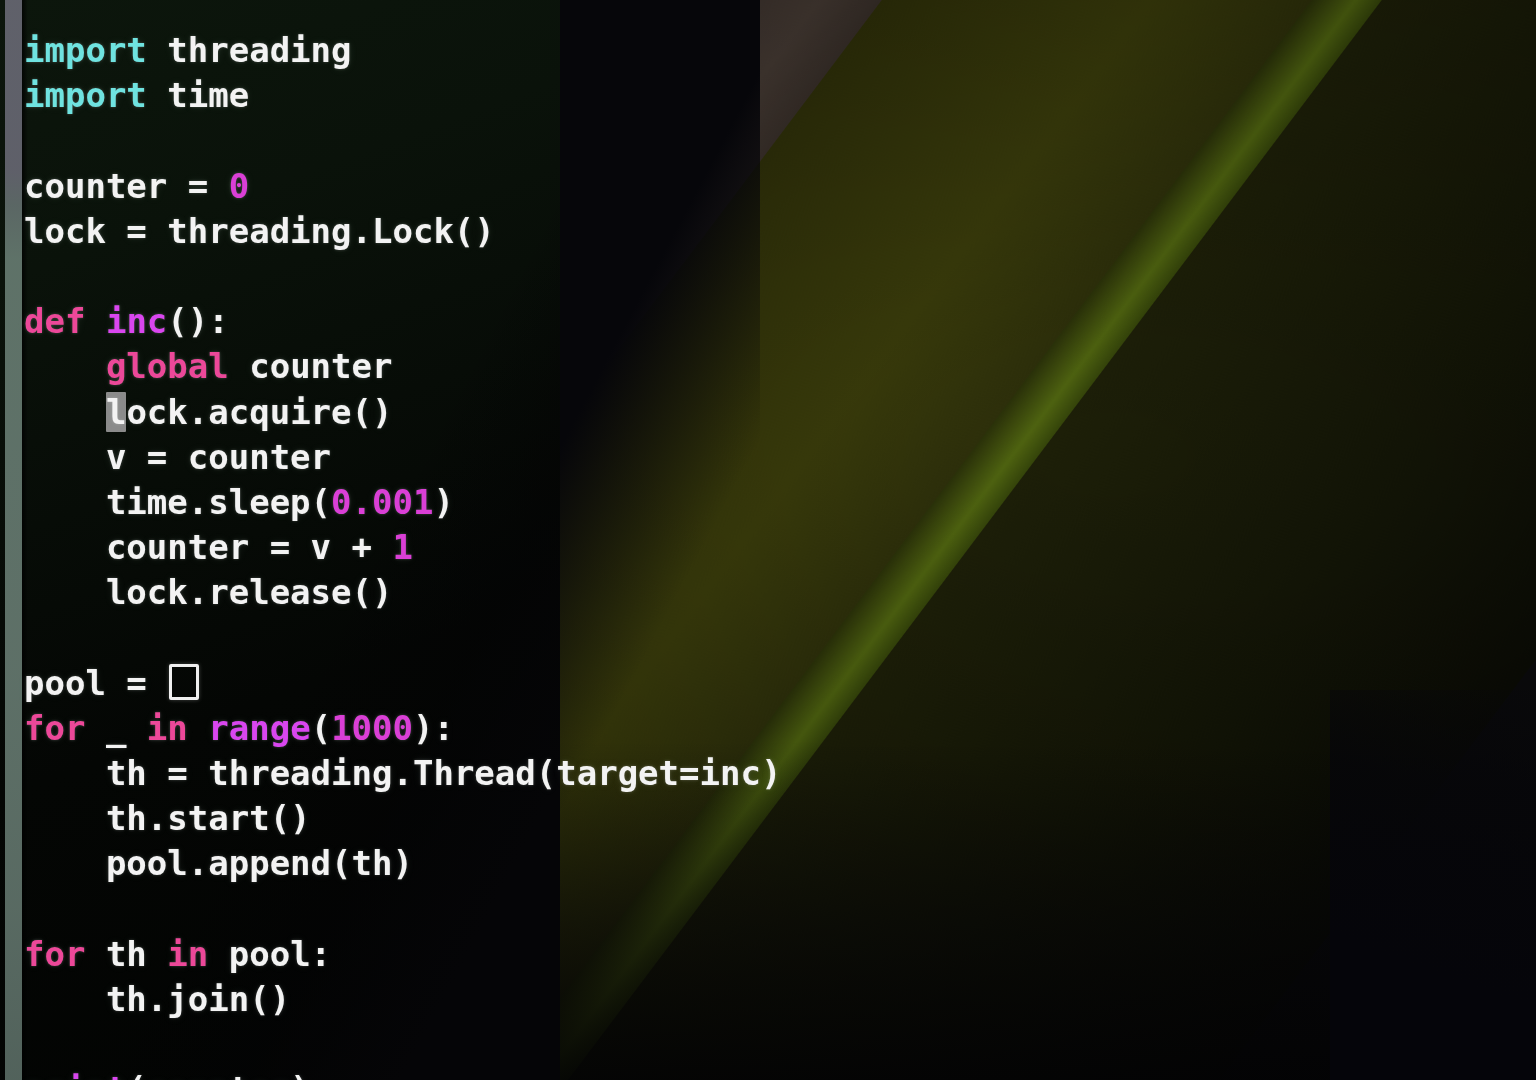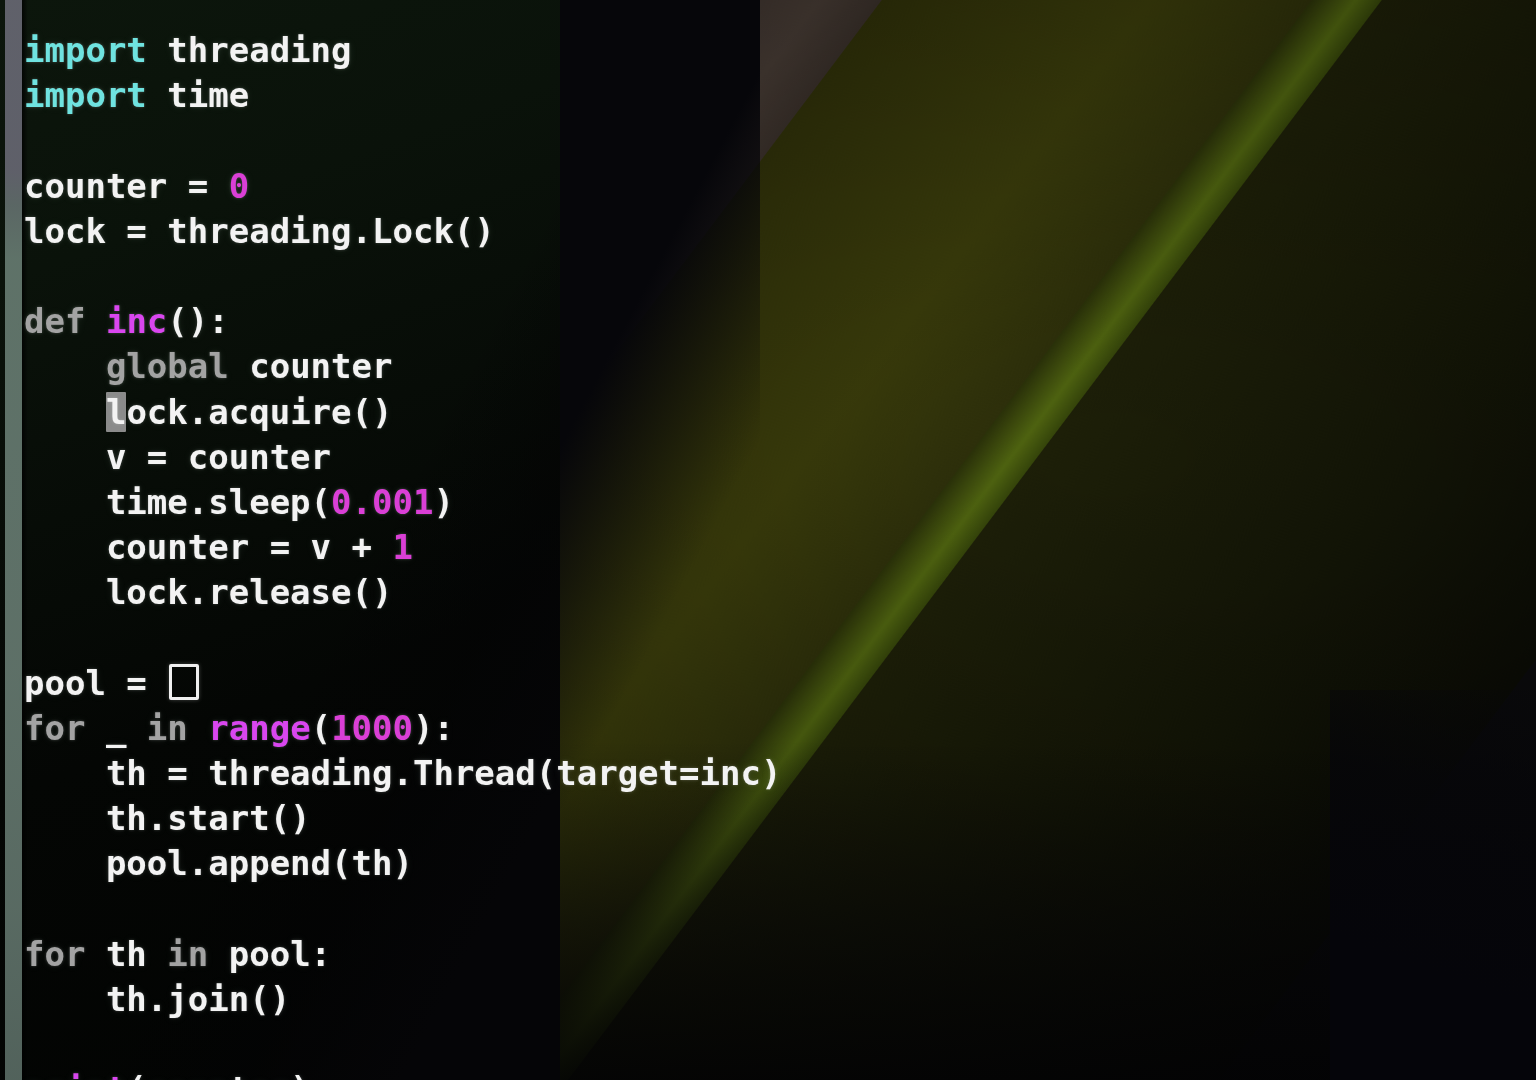--- a/index.html
+++ b/index.html
@@ -105,21 +105,21 @@
     font-size: 34px;
     font-weight: 700;
     line-height: 45.2px;
     letter-spacing: 0px;
     white-space: pre;
     color: #f2f2f2;
     text-shadow: 0 0 3px rgba(255,255,255,0.22), 0 0 8px rgba(180,220,200,0.10);
   }
   .line { height: 45.2px; }
 
-  .kw   { color: #a3a3a3; }   
+  .kw   { color: #ec4899; }   
   .imp  { color: #6fe3e0; }   
   .fn   { color: #d946ef; }   
   .num  { color: #da3fd6; }   
   .plain{ color: #f3f3f3; }
 
   
   .cursor {
     background: #8b8b8b;
     color: #f3f3f3;
     border-radius: 1px;

